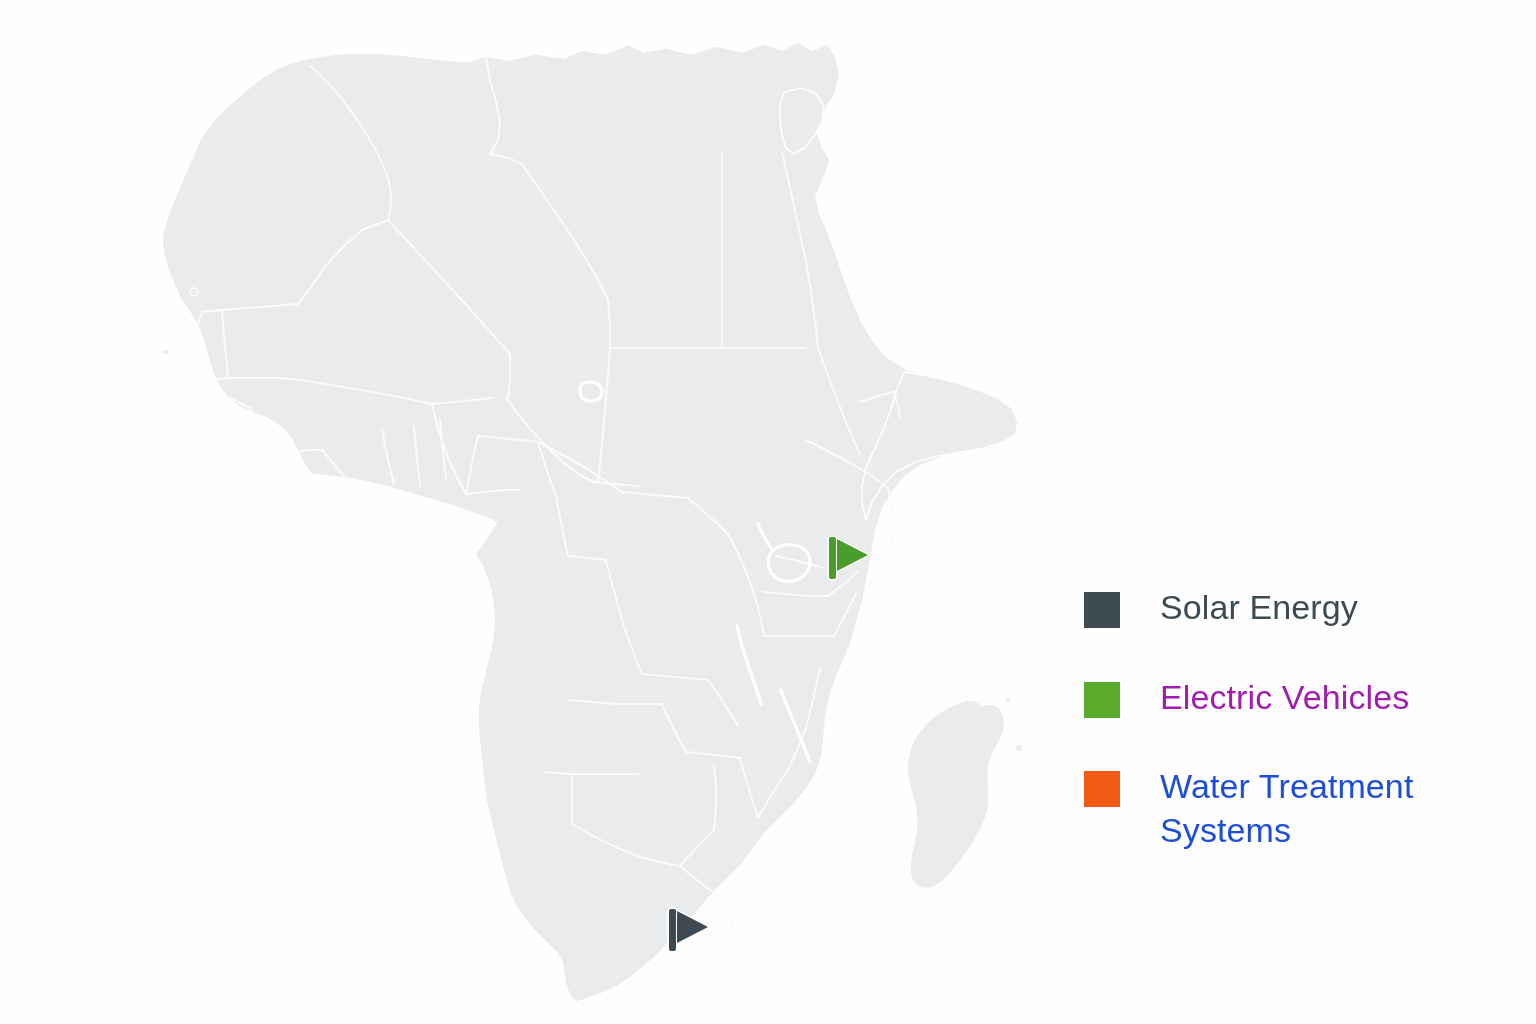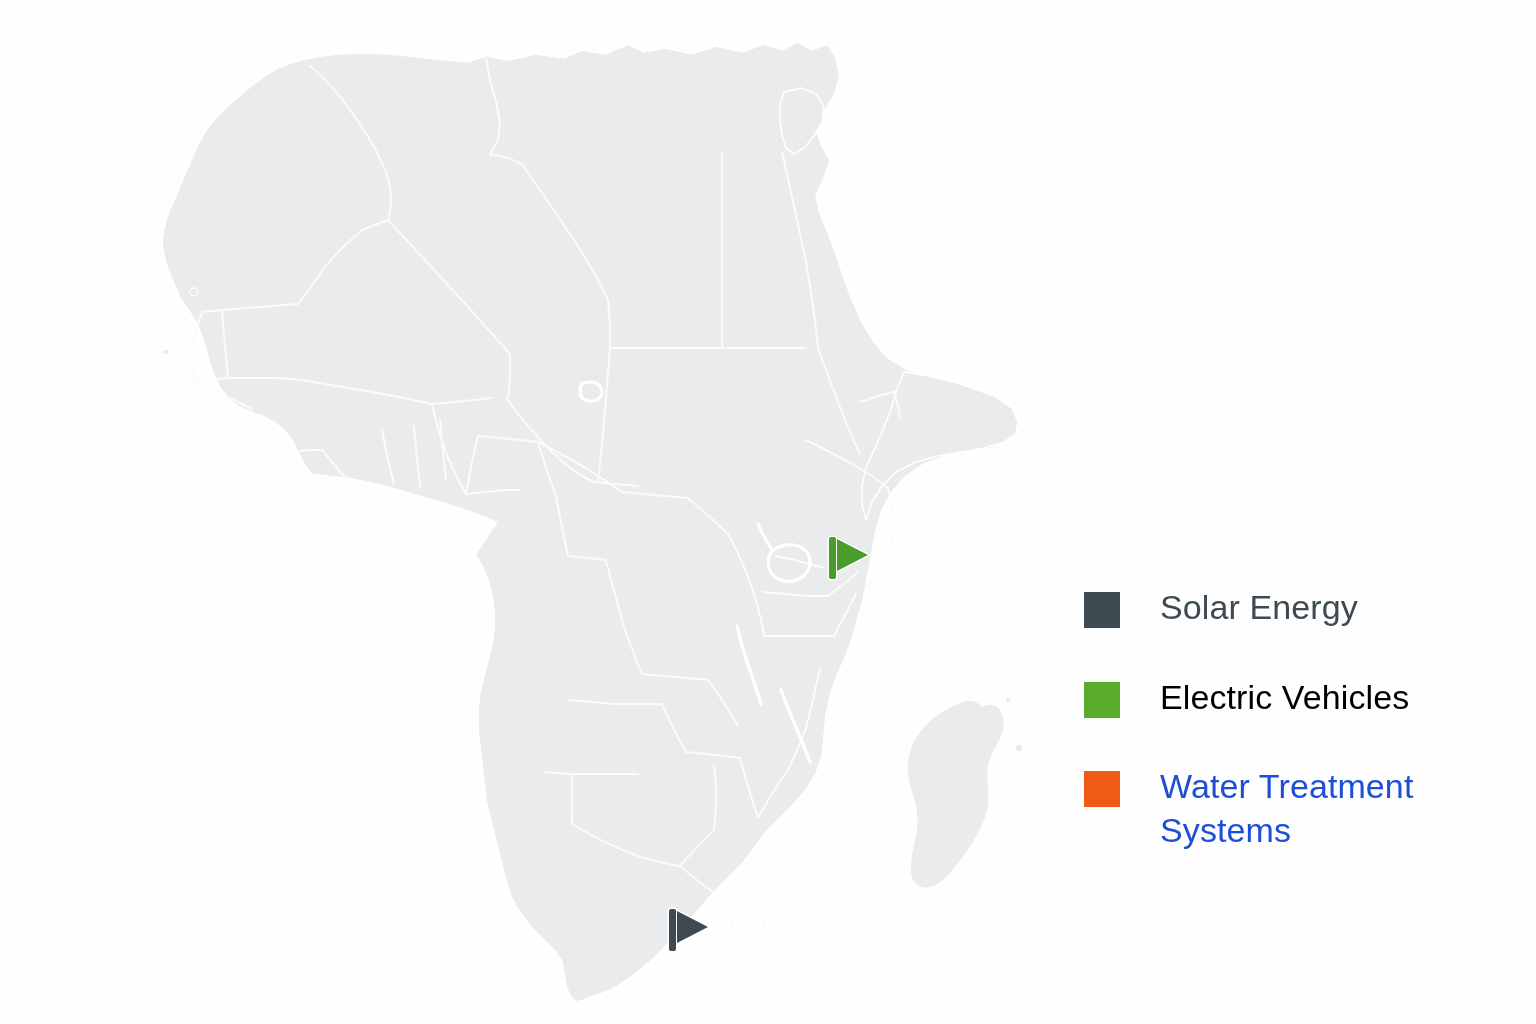--- a/index.html
+++ b/index.html
@@ -332,21 +332,21 @@
 
   <div id="legend">
 
     <div class="legend-row">
       <div class="legend-swatch" style="background:#3d4a52;"></div>
       <div class="legend-label" style="color:#3d4a52;">Solar Energy</div>
     </div>
 
     <div class="legend-row">
       <div class="legend-swatch" style="background:#5aab2c;"></div>
-      <div class="legend-label" style="color:#000000;">Electric Vehicles</div>
+      <div class="legend-label" style="color:#a21caf;">Electric Vehicles</div>
     </div>
 
     <div class="legend-row">
       <div class="legend-swatch" style="background:#f05a14;"></div>
       <div class="legend-label" style="color:#1d4ed8;">Water Treatment
 Systems</div>
     </div>
 
   </div>
 

